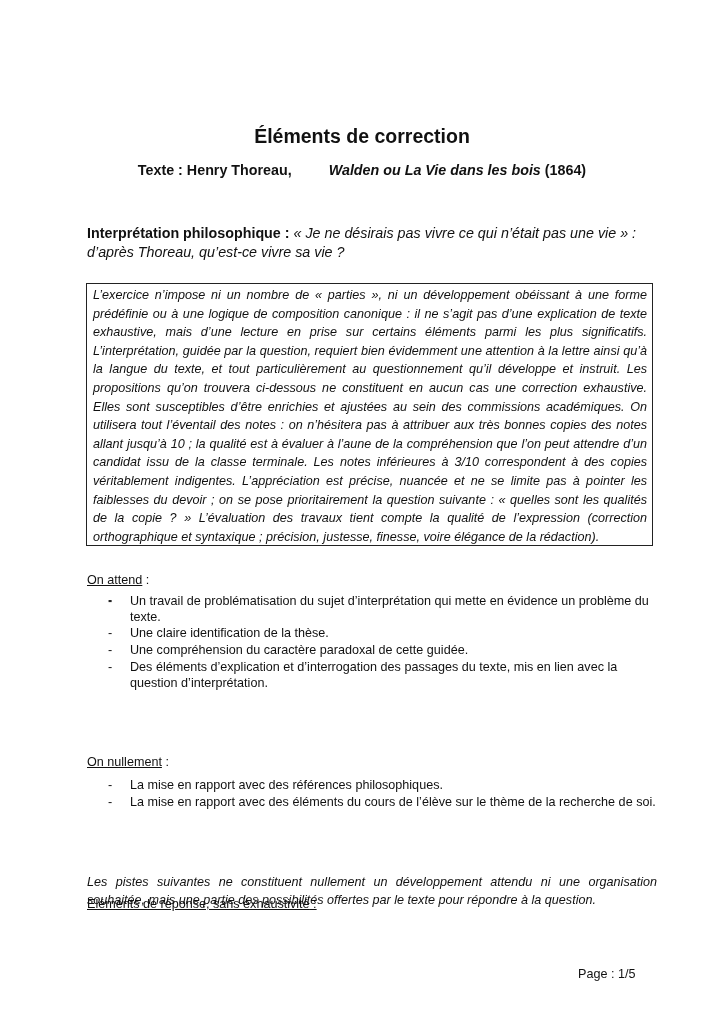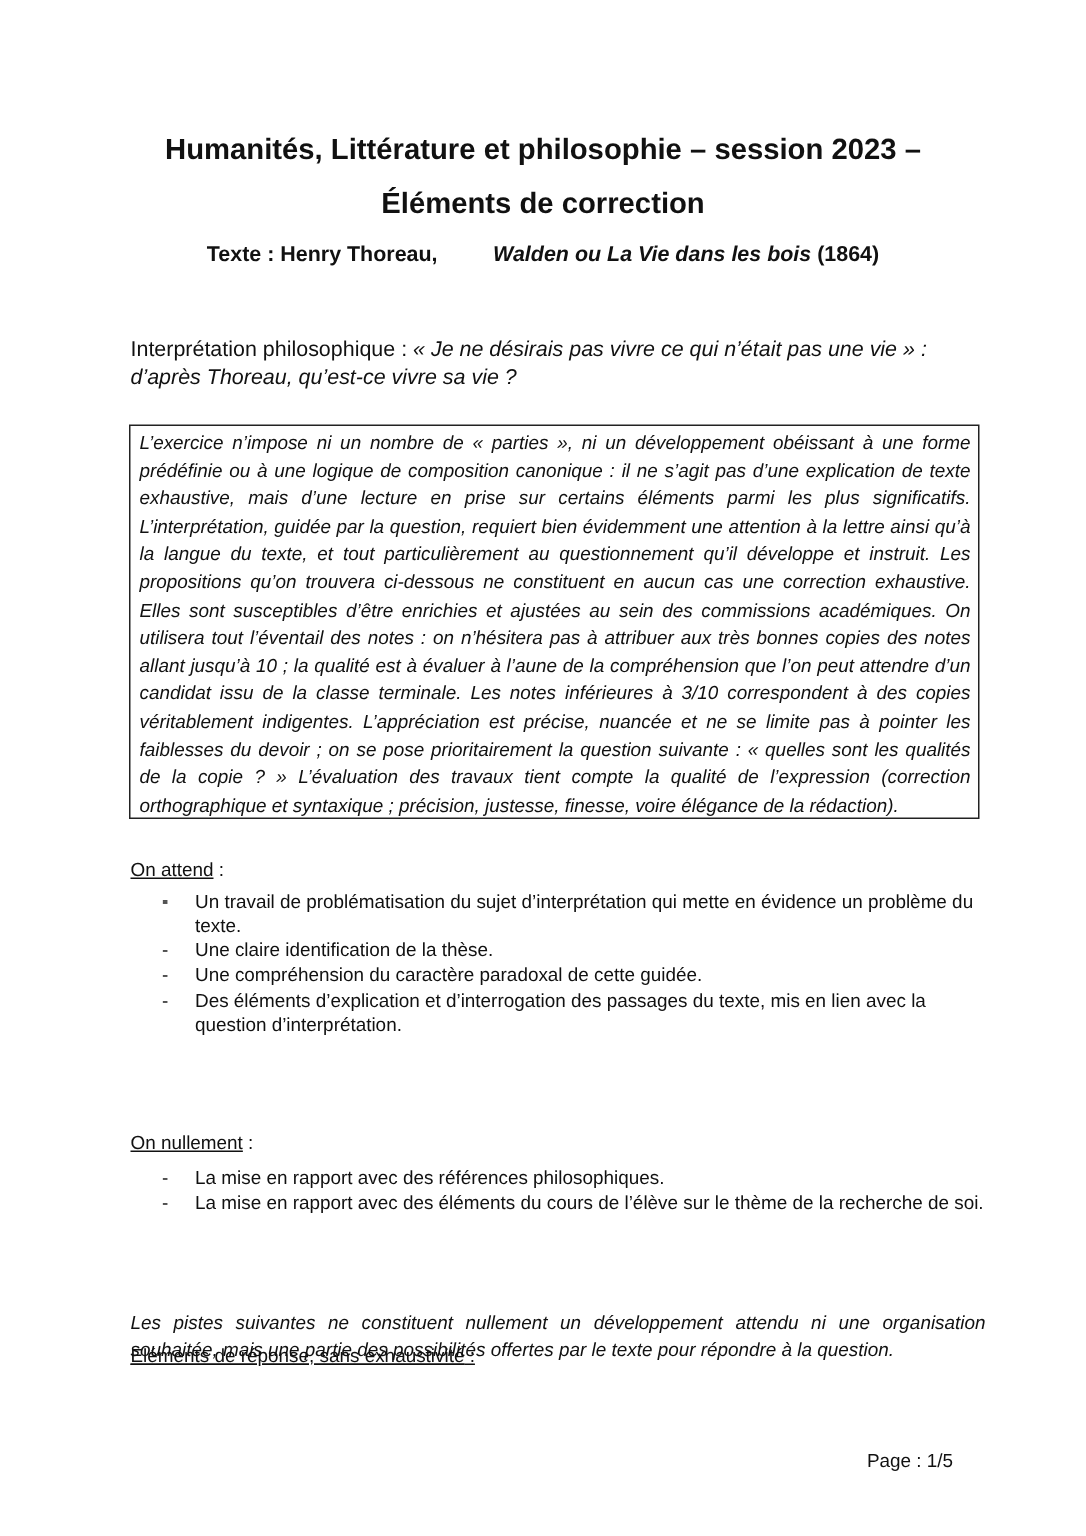--- a/index.html
+++ b/index.html
@@ -42,21 +42,21 @@
     }
     .subtitle i { font-style: italic; margin-left: 33px; }
     .question {
       position: absolute;
       left: 87px;
       width: 572px;
       top: 224px;
       font-size: 14.3px;
       line-height: 19px;
     }
-    .question .q-label { font-weight: normal; }
+    .question .q-label { font-weight: bold; }
     .question .q-text { font-style: italic; }
     .frame {
       position: absolute;
       left: 86px;
       top: 283px;
       width: 567px;
       height: 263px;
       border: 1.3px solid #222222;
       box-sizing: border-box;
       padding: 2px 5px 0 6px;
@@ -112,21 +112,20 @@
       top: 966px;
       font-size: 12.6px;
       line-height: 16px;
     }
   </style>
 </head>
 <body>
 
 <div class="page">
 
-  <div class="title t1">Humanités, Littérature et philosophie – session 2023 –</div>
   <div class="title t2">Éléments de correction</div>
 
   <div class="subtitle">
     <span>Texte : Henry Thoreau, </span><i>Walden ou La Vie dans les bois</i><span> (1864)</span>
   </div>
 
   <div class="question">
     <span class="q-label">Interprétation philosophique : </span><span class="q-text">« Je ne désirais pas vivre ce qui n’était pas une vie » : d’après Thoreau, qu’est-ce vivre sa vie ?</span>
   </div>
 

